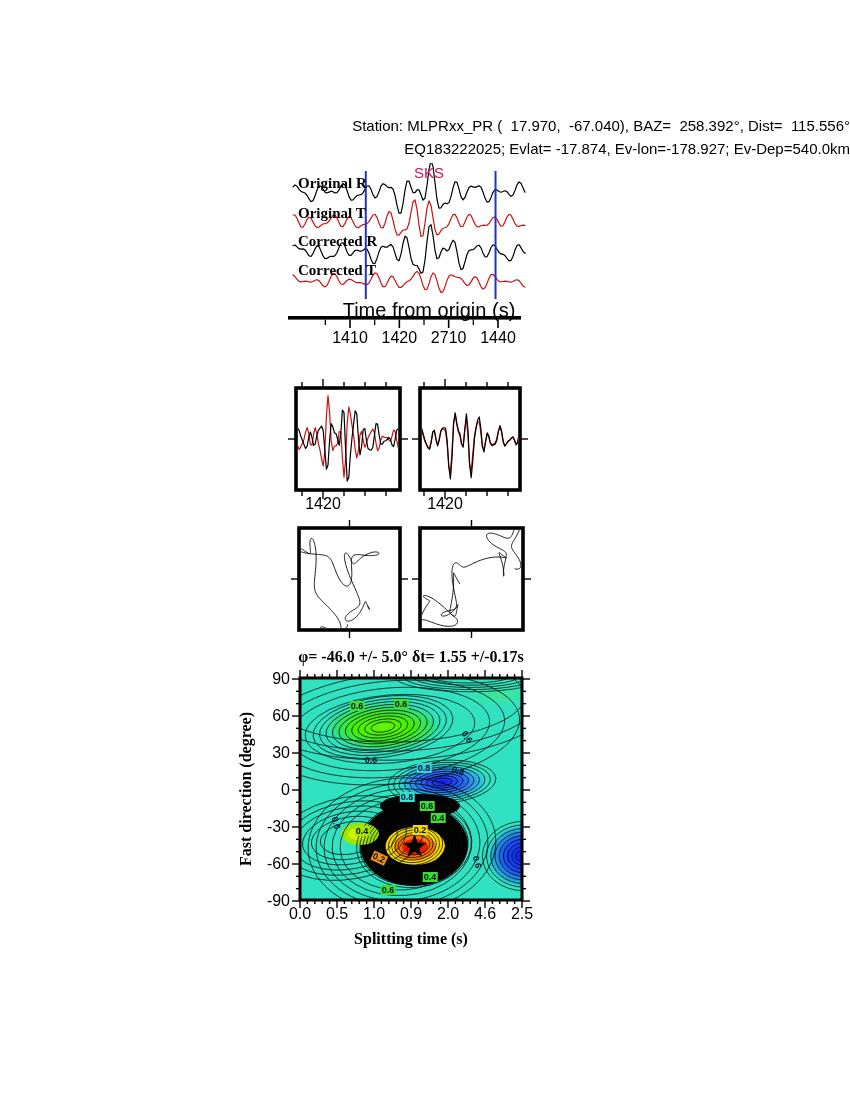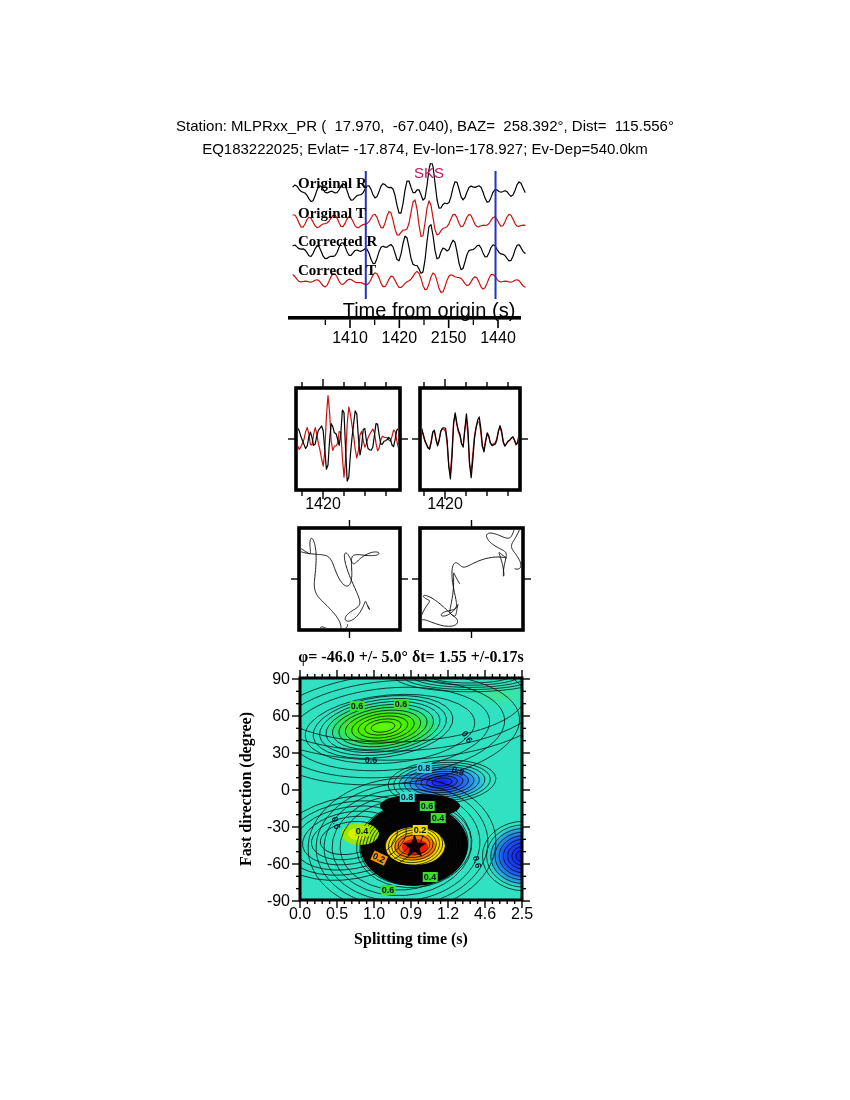--- a/index.html
+++ b/index.html
@@ -1,19 +1,19 @@
 <!DOCTYPE html>
 <html><head>
 <meta charset="utf-8">
 <style>
   html,body{margin:0;padding:0;background:#fff;}
   .page{position:relative;width:850px;height:1100px;background:#ffffff;
         font-family:"Liberation Sans",sans-serif;color:#000;overflow:hidden;}
   .abs{position:absolute;}
-  .hdr{left:0;right:0;text-align:center;font-size:15px;white-space:pre;}
+  .hdr{left:0;right:0;text-align:right;font-size:15px;white-space:pre;}
   .tracelbl{font-family:Liberation Serif, serif;font-weight:bold;font-size:15px;white-space:pre;}
   .sks{color:#be185d;font-size:15px;transform:translateX(-50%);}
   .axlbl{font-size:20px;transform:translateX(-50%);white-space:pre;}
   .tick{font-size:16px;transform:translateX(-50%);white-space:pre;}
   .ytick{font-size:16px;transform:translate(-100%,-50%);white-space:pre;}
   .serifb{font-family:"Liberation Serif",serif;font-weight:bold;font-size:16px;white-space:pre;}
   .ctitle{transform:translateX(-50%);}
   .xlab{transform:translateX(-50%);}
   .ylab{transform:translate(-50%,-50%) rotate(-90deg);}
   .footer{font-size:16px;transform:translateX(-50%);white-space:pre;}
@@ -337,34 +337,34 @@
   <div class="abs tick" style="left:323px;top:495px">1420</div>
   <div class="abs tick" style="left:445px;top:495px">1420</div>
 
   <div class="abs serifb ctitle" style="left:411px;top:648px">φ= -46.0 +/- 5.0° δt= 1.55 +/-0.17s</div>
   <div class="abs serifb ylab" style="left:246px;top:789px">Fast direction (degree)</div>
   <div class="abs serifb xlab" style="left:411px;top:930px">Splitting time (s)</div>
 
 
 <div class="abs tick" style="left:350px;top:329px">1410</div>
     <div class="abs tick" style="left:399.33299999999997px;top:329px">1420</div>
-    <div class="abs tick" style="left:448.666px;top:329px">2150</div>
+    <div class="abs tick" style="left:448.666px;top:329px">2710</div>
     <div class="abs tick" style="left:497.999px;top:329px">1440</div>
     <div class="abs ytick" style="left:290px;top:679px">90</div>
     <div class="abs ytick" style="left:290px;top:716px">60</div>
     <div class="abs ytick" style="left:290px;top:753px">30</div>
     <div class="abs ytick" style="left:290px;top:790px">0</div>
     <div class="abs ytick" style="left:290px;top:827px">-30</div>
     <div class="abs ytick" style="left:290px;top:864px">-60</div>
     <div class="abs ytick" style="left:290px;top:901px">-90</div>
     <div class="abs tick" style="left:300px;top:905px">0.0</div>
     <div class="abs tick" style="left:337px;top:905px">0.5</div>
     <div class="abs tick" style="left:374px;top:905px">1.0</div>
     <div class="abs tick" style="left:411px;top:905px">0.9</div>
-    <div class="abs tick" style="left:448px;top:905px">1.2</div>
+    <div class="abs tick" style="left:448px;top:905px">2.0</div>
     <div class="abs tick" style="left:485px;top:905px">4.6</div>
     <div class="abs tick" style="left:522px;top:905px">2.5</div>
     <div class="abs clbl" style="left: 357px; top: 706px; transform: translate(-50%, -50%) rotate(0deg); background: rgb(62, 222, 46);">0.6</div>
     <div class="abs clbl" style="left: 401px; top: 704px; transform: translate(-50%, -50%) rotate(0deg); background: rgb(62, 222, 46);">0.6</div>
     <div class="abs clbl" style="left: 371px; top: 760px; transform: translate(-50%, -50%) rotate(0deg);">0.6</div>
     <div class="abs clbl" style="left: 424px; top: 768px; transform: translate(-50%, -50%) rotate(0deg); background: rgb(53, 207, 224);">0.8</div>
     <div class="abs clbl" style="left: 458px; top: 771px; transform: translate(-50%, -50%) rotate(20deg);">0.8</div>
     <div class="abs clbl" style="left: 467px; top: 737px; transform: translate(-50%, -50%) rotate(55deg);">0.6</div>
     <div class="abs clbl" style="left: 407px; top: 797px; transform: translate(-50%, -50%) rotate(0deg); background: rgb(53, 224, 207);">0.8</div>
     <div class="abs clbl" style="left: 427px; top: 806px; transform: translate(-50%, -50%) rotate(0deg); background: rgb(62, 222, 46);">0.6</div>

